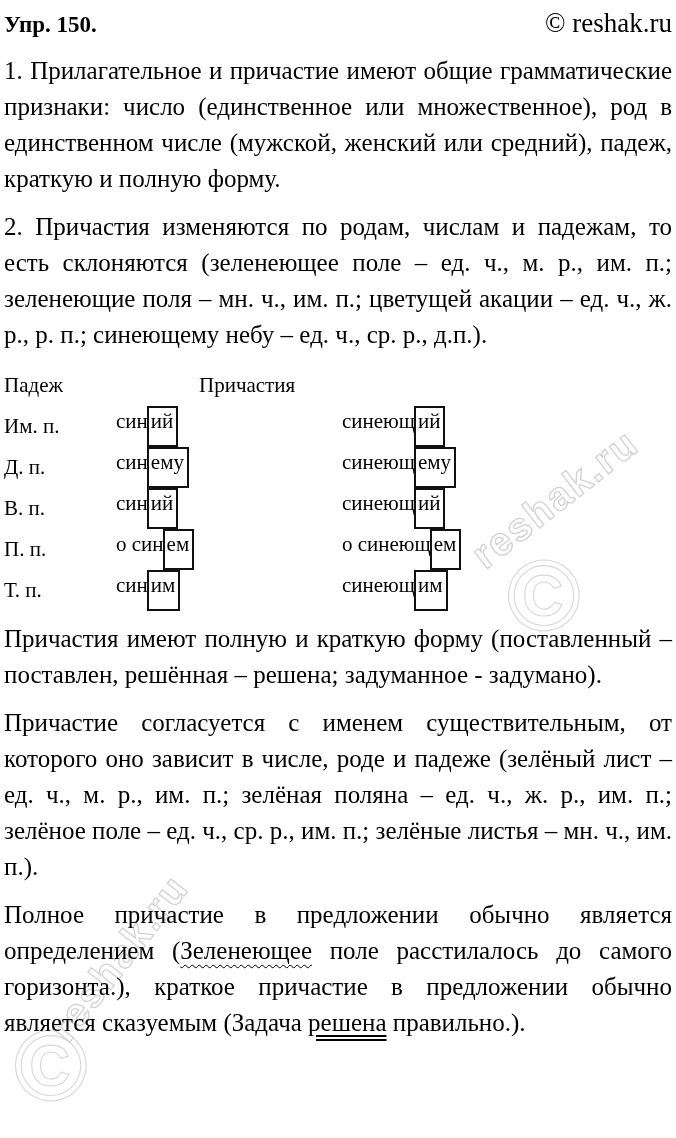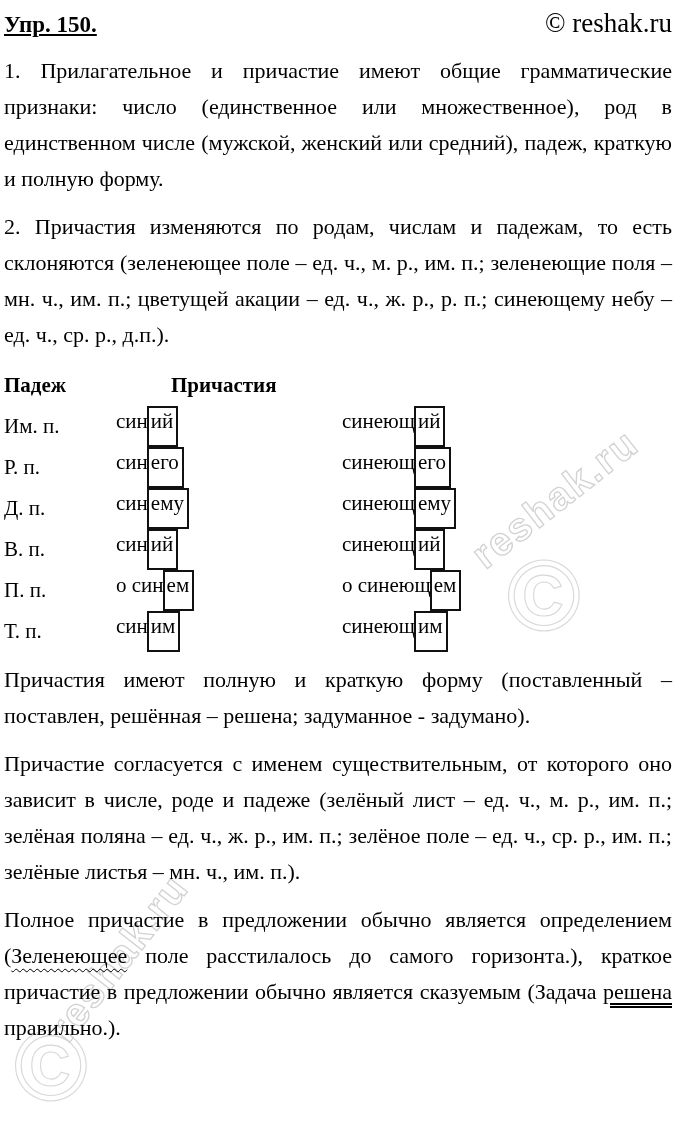--- a/index.html
+++ b/index.html
@@ -16,39 +16,39 @@
     position: relative;
     z-index: 1;
     padding: 8px 4px 0 4px;
   }
   .top-row {
     display: flex;
     justify-content: space-between;
     align-items: baseline;
     margin-bottom: 14px;
   }
-  .exercise-title { font-weight: bold; font-size: 23px; text-decoration: underline; }
+  .exercise-title { font-weight: bold; font-size: 23px; }
   .copyright { font-size: 27px; }
   p.para {
-    font-size: 22px;
+    font-size: 25px;
     line-height: 36px;
     text-align: justify;
     margin-bottom: 12px;
   }
   p.para:last-child { margin-bottom: 0; }
   
   .decl-table { margin: 2px 0 10px 0; }
   .decl-header, .decl-row {
     display: grid;
     grid-template-columns: 112px 226px 1fr;
     align-items: center;
     height: 41px;
     font-size: 21px;
   }
-  .decl-header { font-weight: bold; }
+  .decl-header { font-weight: normal; gap: 28px; }
   .decl-header .col-participle { padding-left: 55px; }
   .decl-row .word { white-space: nowrap; }
   .ending-box {
     display: inline-block;
     border: 2px solid #111111;
     padding: 3px 3px 14px 2px;
     margin-left: -1px;
     line-height: 20px;
   }
   
@@ -122,25 +122,20 @@
       <span class="col-case">Падеж</span>
       <span class="col-participle">Причастия</span>
     </div>
     <div id="decl-rows">
         <div class="decl-row">
           <span>Им. п.</span>
           <span class="word">син<span class="ending-box">ий</span></span>
           <span class="word">синеющ<span class="ending-box">ий</span></span>
         </div>
         <div class="decl-row">
-          <span>Р. п.</span>
-          <span class="word">син<span class="ending-box">его</span></span>
-          <span class="word">синеющ<span class="ending-box">его</span></span>
-        </div>
-        <div class="decl-row">
           <span>Д. п.</span>
           <span class="word">син<span class="ending-box">ему</span></span>
           <span class="word">синеющ<span class="ending-box">ему</span></span>
         </div>
         <div class="decl-row">
           <span>В. п.</span>
           <span class="word">син<span class="ending-box">ий</span></span>
           <span class="word">синеющ<span class="ending-box">ий</span></span>
         </div>
         <div class="decl-row">

